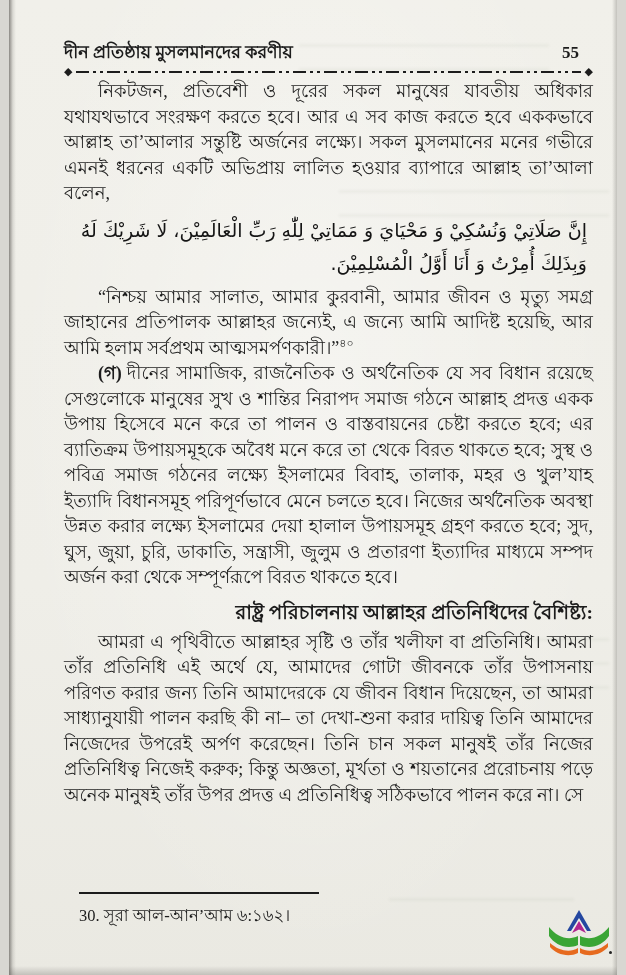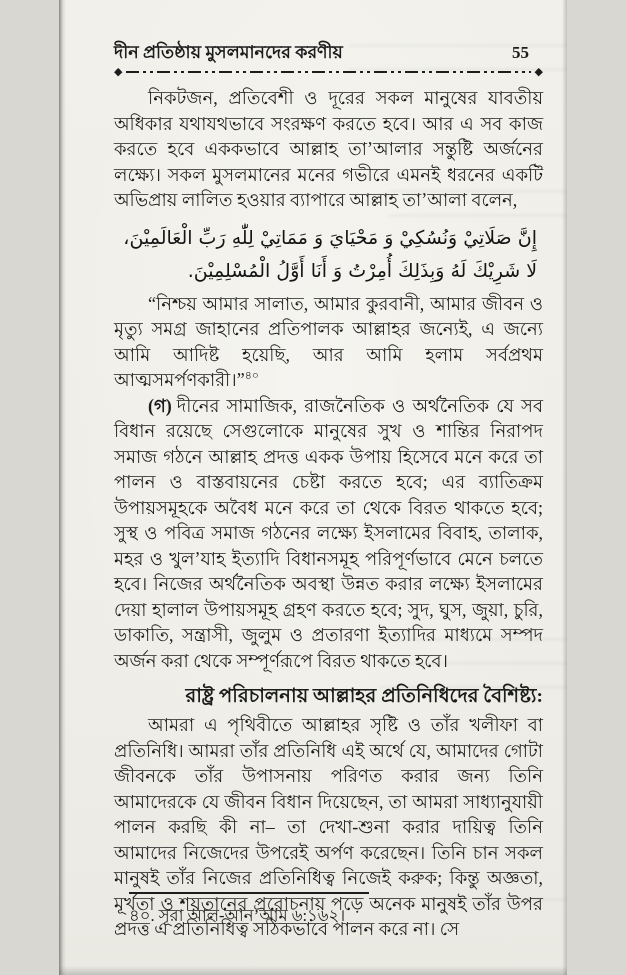--- a/index.html
+++ b/index.html
@@ -1,18 +1,18 @@
 <!DOCTYPE html>
 <html lang="bn"><head>
 <meta charset="utf-8">
 <style>
   html,body{margin:0;padding:0;background:#d8d7d2;}
   .page{
     position:relative;
-    width:508px;height:975px;
+    width:608px;height:975px;
     margin:0 auto;
     background:
       radial-gradient(ellipse at 50% 40%, rgba(255,255,255,0.35), rgba(0,0,0,0) 70%),
       linear-gradient(180deg,#f1f0ea 0%,#efeee8 60%,#eae9e2 100%);
     font-family:"Liberation Serif","DejaVu Serif",serif;
     color:#1c1c1c;
     overflow:hidden;
     box-sizing:border-box;
   }
   .edge-left{position:absolute;left:0;top:0;width:7px;height:100%;
@@ -45,21 +45,21 @@
       #1c1c1c 0 13px, rgba(0,0,0,0) 13px 17px,
       #1c1c1c 17px 20px, rgba(0,0,0,0) 20px 24px,
       #1c1c1c 24px 27px, rgba(0,0,0,0) 27px 31px);
   }
   .para{
     font-size:18px;line-height:25.5px;
     text-align:justify;
     margin:0;
   }
   .indent{text-indent:34px;}
-  .para-intro{margin-top:9px;}
+  .para-intro{margin-top:2px;}
   .arabic{
     direction:rtl;
     font-family:"DejaVu Sans",sans-serif;
     font-size:19px;line-height:33px;
     margin:7px 6px 5px 6px;
     color:#141414;
   }
   .translation{margin-top:2px;}
   sup.fn-ref{font-size:11px;line-height:0;vertical-align:super;}
   .ga-label{font-weight:bold;margin-right:5px;}
@@ -112,21 +112,21 @@
 
 
     <h2 class="section-heading">রাষ্ট্র পরিচালনায় আল্লাহর প্রতিনিধিদের বৈশিষ্ট্য:</h2>
 
     <p class="para indent">আমরা এ পৃথিবীতে আল্লাহর সৃষ্টি ও তাঁর খলীফা বা প্রতিনিধি। আমরা তাঁর প্রতিনিধি এই অর্থে যে, আমাদের গোটা জীবনকে তাঁর উপাসনায় পরিণত করার জন্য তিনি আমাদেরকে যে জীবন বিধান দিয়েছেন, তা আমরা সাধ্যানুযায়ী পালন করছি কী না– তা দেখা-শুনা করার দায়িত্ব তিনি আমাদের নিজেদের উপরেই অর্পণ করেছেন। তিনি চান সকল মানুষই তাঁর নিজের প্রতিনিধিত্ব নিজেই করুক; কিন্তু অজ্ঞতা, মূর্খতা ও শয়তানের প্ররোচনায় পড়ে অনেক মানুষই তাঁর উপর প্রদত্ত এ প্রতিনিধিত্ব সঠিকভাবে পালন করে না। সে</p>
 
   </div>
 
   <div class="footnote-block">
     <div class="footnote-rule"></div>
-    <div class="footnote-text">৪০. সূরা আল-আন’আম ৬:১৬২।</div>
+    <div class="footnote-text">30. সূরা আল-আন’আম ৬:১৬২।</div>
   </div>
 
   <svg class="logo" viewBox="0 0 66 56">
 
     <path d="M4,37 C13,45 24,47 32,42 L32,47 C22,52 10,48 4,41 Z" fill="#e66a1e"></path>
     <path d="M62,37 C53,45 42,47 34,42 L34,47 C44,52 56,48 62,41 Z" fill="#e66a1e"></path>
 
     <path d="M3,21 C11,31 22,35 32,30 L32,39 C21,44 9,39 3,30 Z" fill="#3aa535"></path>
     <path d="M63,21 C55,31 44,35 34,30 L34,39 C45,44 57,39 63,30 Z" fill="#3aa535"></path>
 

